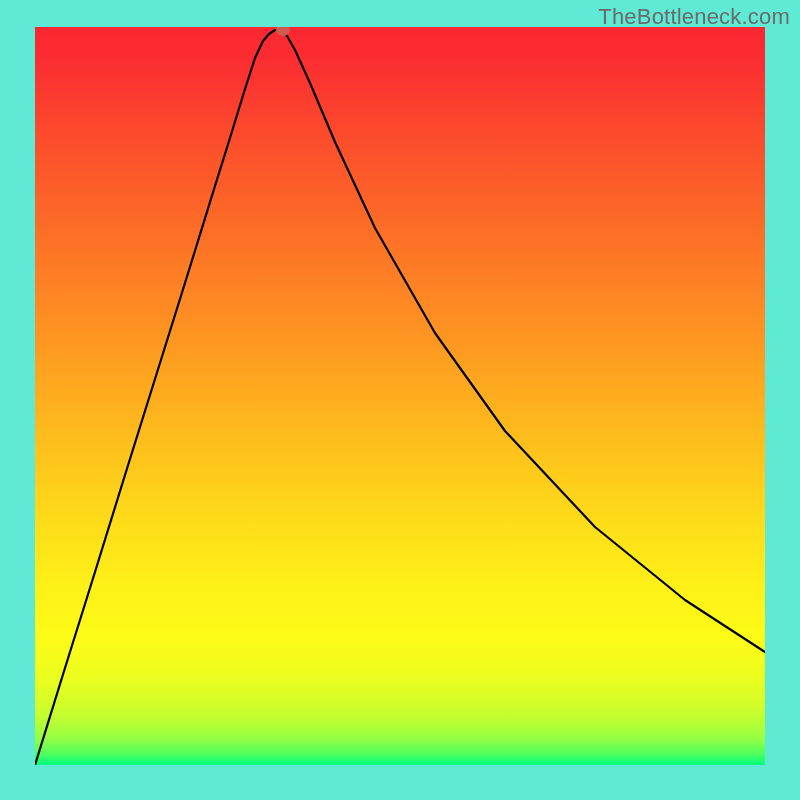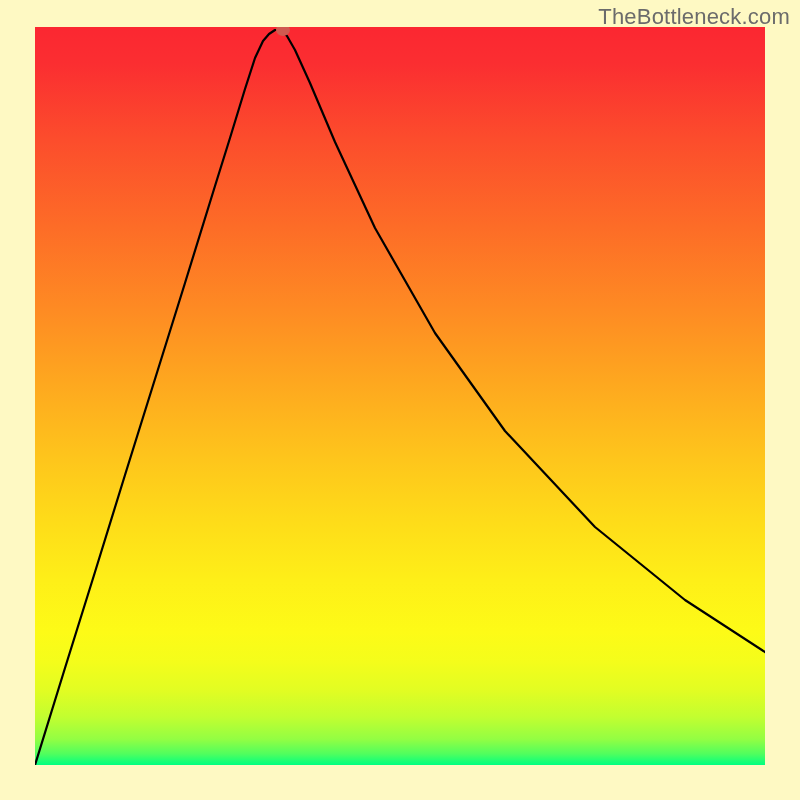--- a/index.html
+++ b/index.html
@@ -8,21 +8,21 @@
     width: 800px;
     height: 800px;
     overflow: hidden;
     background: #000;
     font-family: Arial, Helvetica, sans-serif;
   }
   .frame {
     position: relative;
     width: 800px;
     height: 800px;
-    background: #fef9c3;
+    background: #5eead4;
   }
   .watermark {
     position: absolute;
     top: 4px;
     right: 10px;
     color: #6b6b6b;
     font-size: 22px;
     font-weight: 500;
     letter-spacing: 0.2px;
     z-index: 10;

